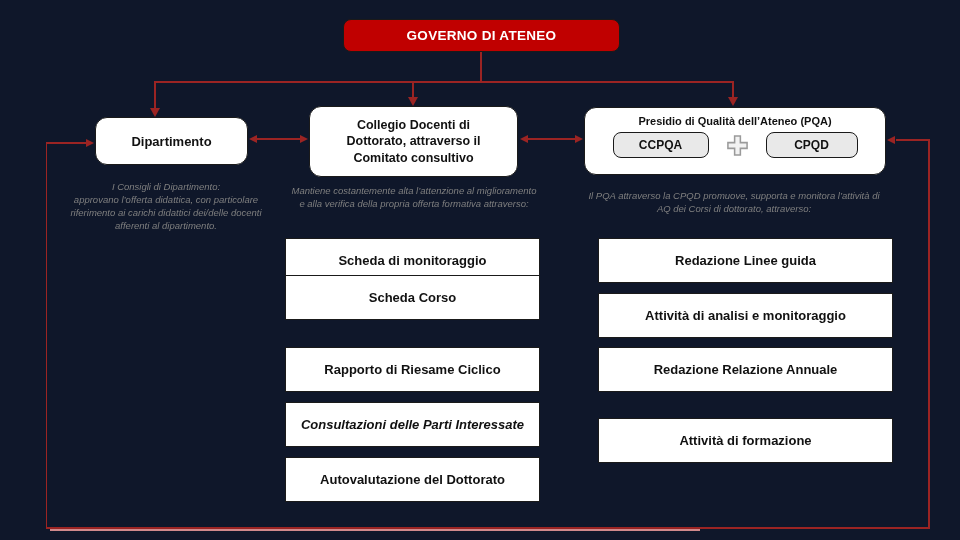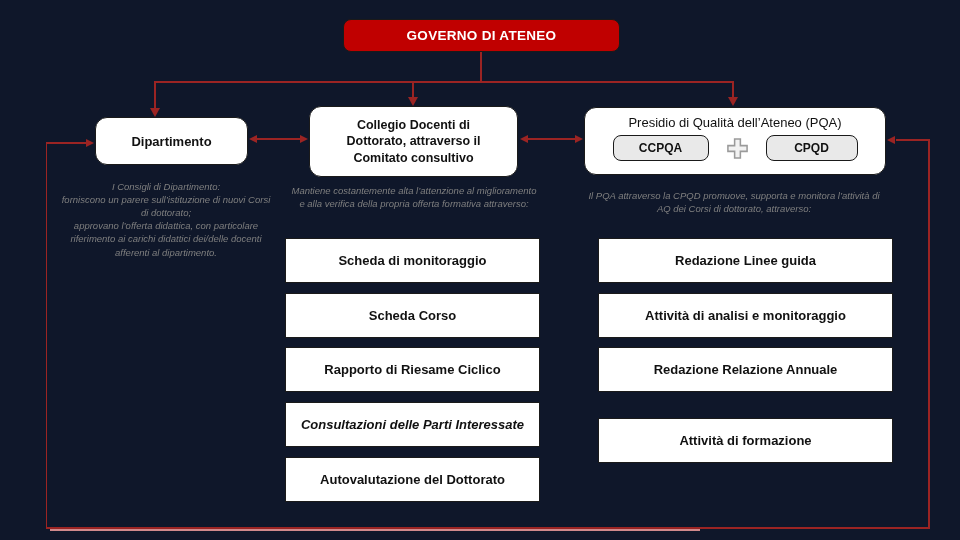--- a/index.html
+++ b/index.html
@@ -17,21 +17,21 @@
     position:absolute;left:343px;top:19px;width:277px;height:33px;
     background:#C00000;border:1.5px solid #1a1a1a;border-radius:8px;
     display:flex;align-items:center;justify-content:center;
     color:#fff;font-weight:bold;font-size:13.5px;letter-spacing:.3px;box-sizing:border-box;
   }
   .dip-node{left:95px;top:117px;width:153px;height:48px;font-size:13px;}
   .col-node{left:309px;top:106px;width:209px;height:71px;font-size:12.5px;line-height:1.32;}
   .col-node .inner{width:175px;}
   .pqa-node{left:584px;top:107px;width:302px;height:68px;border-radius:12px;
     flex-direction:column;justify-content:flex-start;padding-top:7px;}
-  .pqa-title{font-size:13px;font-weight:normal;}
+  .pqa-title{font-size:11px;font-weight:bold;}
   .pqa-row{display:flex;align-items:center;justify-content:center;gap:17px;margin-top:5px;width:100%;}
   .sub-box{
     width:96px;height:26px;background:#E9E9E9;border:1.5px solid #1a1a1a;border-radius:8px;
     display:flex;align-items:center;justify-content:center;font-size:12px;font-weight:bold;box-sizing:border-box;
   }
   .sub-box.cpqd{width:92px;}
   
   .item-box{
     position:absolute;background:#fff;border:1.4px solid #1a1a1a;border-radius:0;
     display:flex;align-items:center;justify-content:center;text-align:center;
@@ -88,33 +88,32 @@
 
   <div class="root-node">
     <span>GOVERNO DI ATENEO</span>
   </div>
 
   <div class="node dip-node">
     <span>Dipartimento</span>
   </div>
   <div class="desc" style="left:57px;top:180px;width:218px;">
     <div>I Consigli di Dipartimento:</div>
-    <div>forniscono un parere sull’istituzione di nuovi Corsi di dottorato;</div>
     <div>approvano l’offerta didattica, con particolare riferimento ai carichi didattici dei/delle docenti afferenti al dipartimento.</div>
   </div>
 
   <div class="node col-node">
     <div class="inner">Collegio Docenti di Dottorato, attraverso il Comitato consultivo</div>
   </div>
   <div class="desc" style="left:290px;top:184px;width:248px;">Mantiene costantemente alta l’attenzione al miglioramento e alla verifica della propria offerta formativa attraverso:</div>
 
   <div class="item-box" style="top:238px;">
     <span>Scheda di monitoraggio</span>
   </div>
-  <div class="item-box" style="top:293px;">
+  <div class="item-box" style="top:275px;">
     <span>Scheda Corso</span>
   </div>
   <div class="item-box" style="top:347px;">
     <span>Rapporto di Riesame Ciclico</span>
   </div>
   <div class="item-box" style="top:402px;font-style:italic;">
     <span>Consultazioni delle Parti Interessate</span>
   </div>
   <div class="item-box" style="top:457px;">
     <span>Autovalutazione del Dottorato</span>

